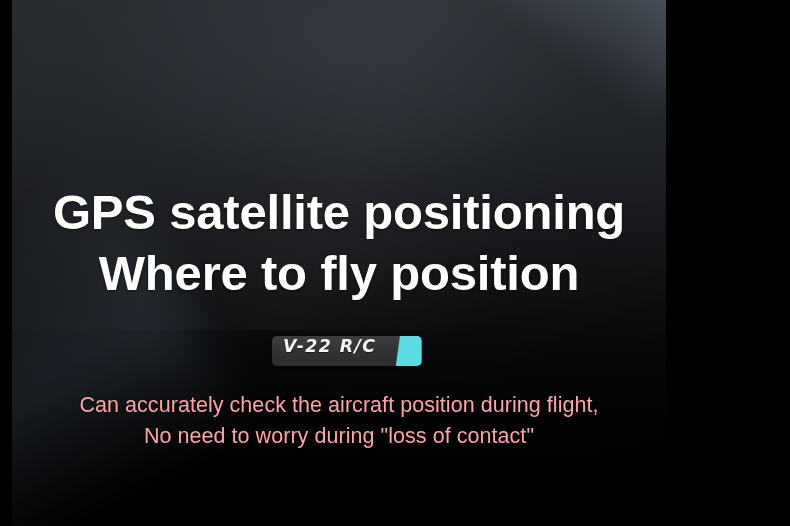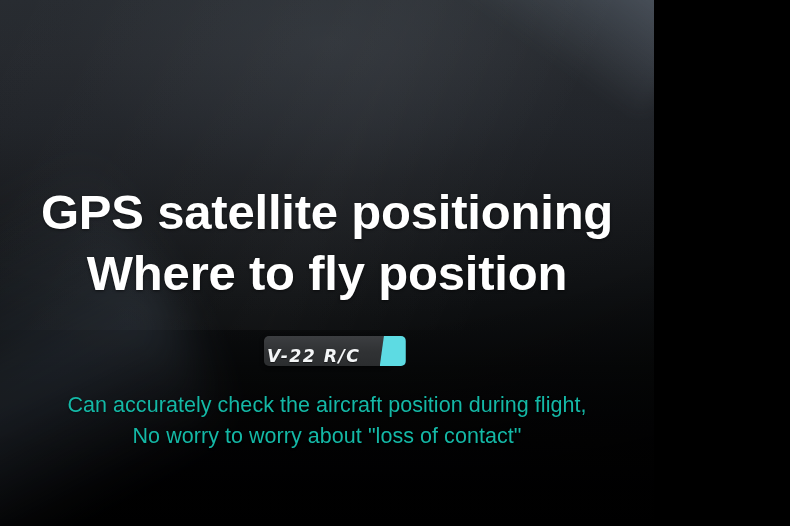--- a/index.html
+++ b/index.html
@@ -9,20 +9,21 @@
     background: #000;
   }
 
   .stage {
     position: relative;
     width: 654px;
     height: 526px;
     overflow: hidden;
     background: #0a0a0b;
     font-family: "Liberation Sans", "DejaVu Sans", sans-serif;
+    margin-left: 12px;
     -webkit-font-smoothing: antialiased;
   }
 
   
   .bg-base {
     position: absolute;
     inset: 0;
     background: linear-gradient(
         180deg,
         #282c31 0%,
@@ -132,23 +133,23 @@
     top: 336px;
     left: 0;
     right: 0;
     display: flex;
     justify-content: center;
   }
 
   .badge {
     position: relative;
     display: inline-flex;
-    align-items: flex-end;
+    align-items: flex-start;
     height: 30px;
-    padding: 0 30px 0 4px;
+    padding: 0 30px 0 12px;
     border-radius: 5px;
     background: linear-gradient(180deg, #3c3e41 0%, #303234 52%, #2b2d2f 100%);
     box-shadow: 0 1px 4px rgba(0,0,0,0.6);
   }
 
   .badge-label {
     font-family: "DejaVu Sans", "Liberation Sans", sans-serif;
     font-size: 17px;
     font-weight: 700;
     font-style: italic;
@@ -171,21 +172,21 @@
     clip-path: polygon(16% 0%, 100% 0%, 100% 100%, 0% 100%);
   }
 
   
   .subhead {
     position: absolute;
     top: 390px;
     left: 0;
     right: 0;
     margin: 0;
-    color: #14b8a6;
+    color: #fca5a5;
     font-weight: 400;
     font-size: 21.5px;
     line-height: 31px;
     font-stretch: condensed;
     letter-spacing: 0.05px;
     text-shadow: 0 1px 2px rgba(0,0,0,0.5);
   }
   .subhead .line { display: block; white-space: nowrap; }
 </style>
 </head>
@@ -208,17 +209,17 @@
 
     <div class="badge-row">
       <div class="badge">
         <span class="badge-label">V-22 R/C</span>
         <span class="badge-accent"></span>
       </div>
     </div>
 
     <p class="subhead">
       <span class="line">Can accurately check the aircraft position during flight,</span>
-      <span class="line">No worry to worry about "loss of contact"</span>
+      <span class="line">No need to worry during "loss of contact"</span>
     </p>
 
   </div>
 </div>
 
 </body></html>

